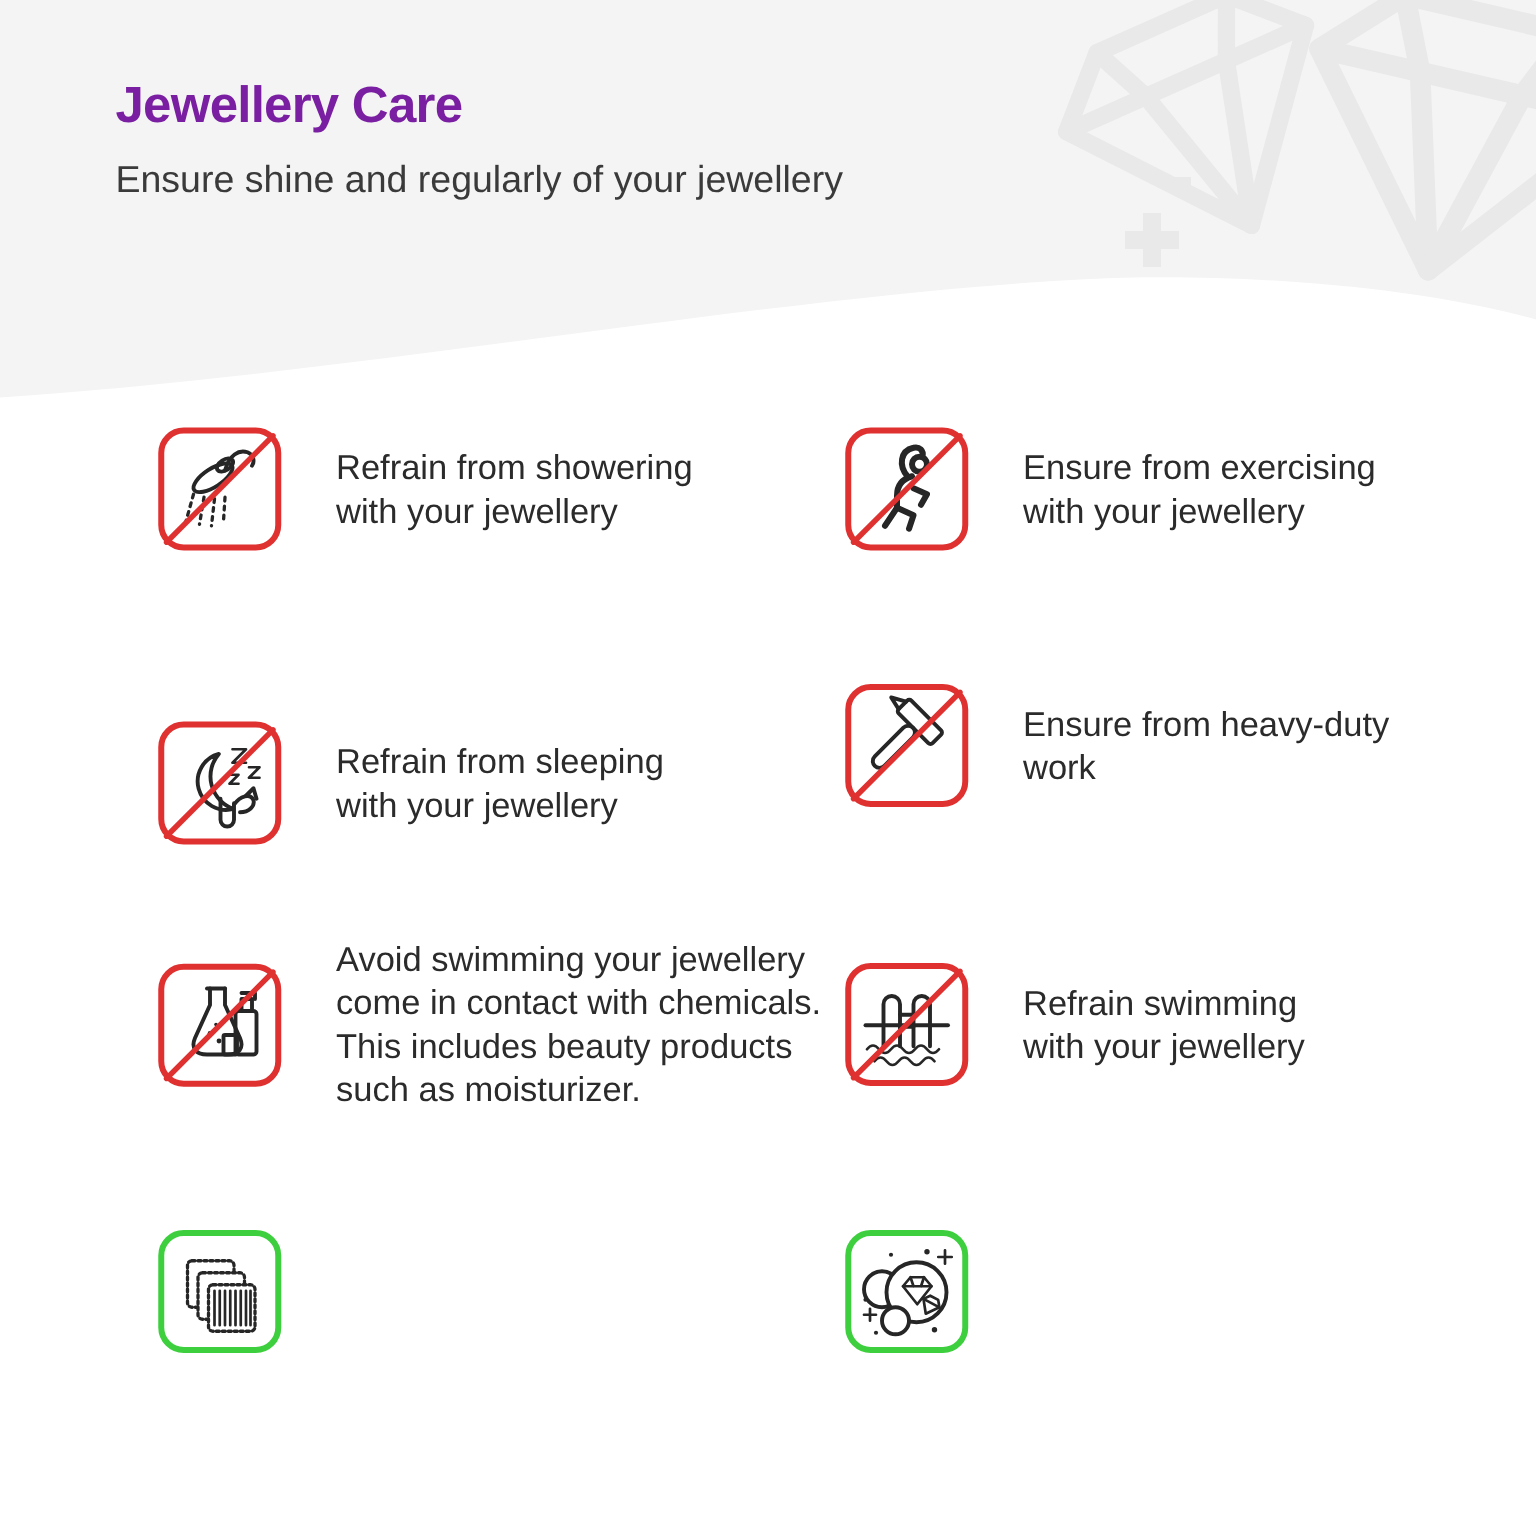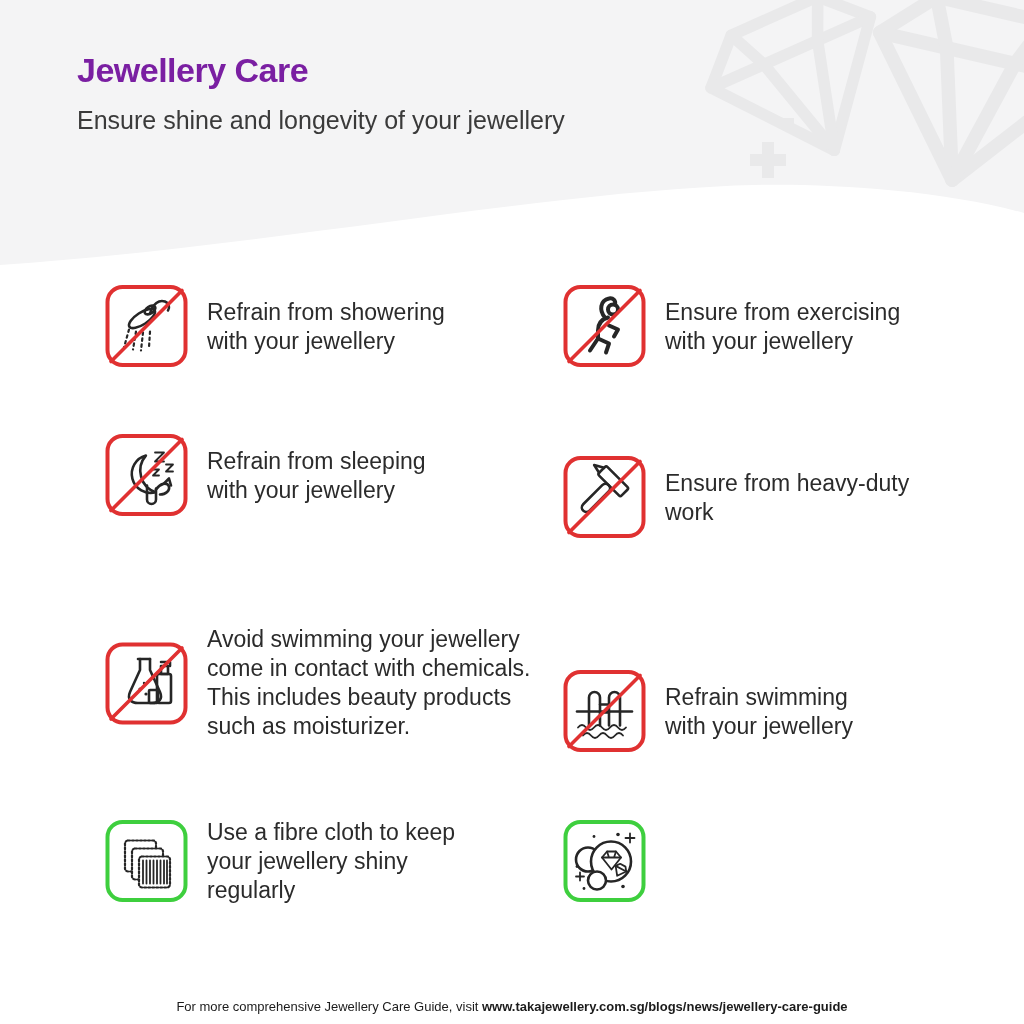--- a/index.html
+++ b/index.html
@@ -10,21 +10,21 @@
   html,body{margin:0;padding:0;background:#fff;}
   .canvas{position:relative;width:1024px;height:1024px;background:#fff;overflow:hidden;
           font-family:"Liberation Sans", sans-serif;}
   .header-bg{position:absolute;top:0;left:0;}
   .hdr-shape{fill:var(--hdr);}
   .wm-line{fill:none;stroke:var(--wm);stroke-width:11;stroke-linejoin:round;stroke-linecap:round;}
   .wm-solid{fill:var(--wm);}
   .title-block{position:absolute;left:77px;top:52px;}
   .page-title{margin:0;font-size:34px;font-weight:bold;letter-spacing:-0.5px;color:var(--purple);line-height:1.1;}
   .page-subtitle{margin:16px 0 0 0;font-size:25px;font-weight:400;color:#3A3A3A;line-height:1.2;}
-  .care-item{position:absolute;display:flex;align-items:center;gap:19px;transform:translateY(-50%);}
+  .care-item{position:absolute;display:flex;align-items:center;gap:36px;transform:translateY(-50%);}
   .care-icon{flex:0 0 83px;display:block;}
   .icon-frame{fill:#fff;stroke-width:4;}
   .red .icon-frame{stroke:var(--red);}
   .green .icon-frame{stroke:var(--green);}
   .slash{stroke:var(--red);stroke-width:3.6;stroke-linecap:round;}
   .art{stroke:var(--ink);fill:none;stroke-width:2.6;stroke-linecap:round;stroke-linejoin:round;}
   .art-thick{stroke-width:4;}
   .thin{stroke-width:1.8;}
   .dashed{stroke-dasharray:2.5,3.5;stroke-width:2.2;}
   .dashed2{stroke-dasharray:2,2;stroke-width:2.2;}
@@ -62,21 +62,21 @@
       <g>
         <rect class="wm-solid" x="783" y="118" width="11" height="11"></rect>
         <rect class="wm-solid" x="762" y="142" width="12" height="36"></rect>
         <rect class="wm-solid" x="750" y="154" width="36" height="12"></rect>
       </g>
     </g>
   </svg>
 
   <div class="title-block">
     <h1 class="page-title">Jewellery Care</h1>
-    <p class="page-subtitle">Ensure shine and longevity of your jewellery</p>
+    <p class="page-subtitle">Ensure shine and regularly of your jewellery</p>
   </div>
 
   <div class="care-item" style="left:105px;top:326px">
     <svg class="care-icon red" width="83" height="83" viewBox="0 0 83 83">
       <rect class="icon-frame" x="2.5" y="2.5" width="78" height="78" rx="15"></rect>
       <g class="art">
         <path d="M45,29 C48,19 54,15 60,17 C64,18.5 65,23 63,26"></path>
         <ellipse cx="37" cy="34" rx="15" ry="6" transform="rotate(-33 37 34)"></ellipse>
         <ellipse cx="45" cy="25.5" rx="6" ry="3.5" transform="rotate(-33 45 25.5)"></ellipse>
         <path class="dashed" d="M24,45 L19,63"></path>
@@ -99,21 +99,21 @@
         <path d="M35,54 L46,59 L43,68"></path>
         <path d="M42,33 C36,26 37,16 46,14 C50,13 53,16 52,20"></path>
         <path d="M46,41 L55,45 L51,52"></path>
       </g>
       <line class="slash" x1="6" y1="77" x2="77" y2="6"></line>
     </svg>
     <p class="item-text">Ensure from exercising
 with your jewellery</p>
   </div>
 
-  <div class="care-item" style="left:105px;top:475px">
+  <div class="care-item" style="left:105px;top:522px">
     <svg class="care-icon red" width="83" height="83" viewBox="0 0 83 83">
       <rect class="icon-frame" x="2.5" y="2.5" width="78" height="78" rx="15"></rect>
       <g class="art">
         <path d="M46,23 A19,19 0 1 0 46,61 A23,23 0 0 1 46,23 Z" transform="rotate(-15 40 42)"></path>
         <g class="thin">
           <path d="M50,19 h9 l-9,9 h9"></path>
           <path d="M61,31 h7 l-7,7 h7"></path>
           <path d="M48,36 h6 l-6,6 h6"></path>
         </g>
         <path d="M42,52 V66 A4.5,4.5 0 0 0 51,66 V55"></path>
@@ -155,21 +155,21 @@
         <circle class="dot" cx="39" cy="41" r="1.2"></circle>
       </g>
       <line class="slash" x1="6" y1="77" x2="77" y2="6"></line>
     </svg>
     <p class="item-text">Avoid swimming your jewellery
 come in contact with chemicals.
 This includes beauty products
 such as moisturizer.</p>
   </div>
 
-  <div class="care-item" style="left:563px;top:711px">
+  <div class="care-item" style="left:563px;top:683px">
     <svg class="care-icon red" width="83" height="83" viewBox="0 0 83 83">
       <rect class="icon-frame" x="2.5" y="2.5" width="78" height="78" rx="15"></rect>
       <g class="art">
         <path d="M14,42 H69"></path>
         <path d="M26,56 V28 A5.5,5.5 0 0 1 37,28 V56"></path>
         <path d="M46,56 V28 A5.5,5.5 0 0 1 57,28 V56"></path>
         <path d="M37,35 H46 M37,43 H46"></path>
         <path class="thin" d="M15,58 q4,-5 8,0 t8,0 t8,0 t8,0 t8,0 t8,0"></path>
         <path class="thin" d="M20,66 q4,-5 8,0 t8,0 t8,0 t8,0 t8,0"></path>
       </g>
@@ -184,23 +184,20 @@
       <rect class="icon-frame" x="2.5" y="2.5" width="78" height="78" rx="15"></rect>
       <g class="art">
         <rect class="dashed2 fillw" x="20" y="21" width="31" height="31" rx="3"></rect>
         <rect class="dashed2 fillw" x="27" y="29" width="31" height="31" rx="3"></rect>
         <rect class="dashed2 fillw" x="34" y="37" width="31" height="31" rx="3"></rect>
         <g class="thin">
           <path d="M38,41 V64 M41.5,41 V64 M45,41 V64 M48.5,41 V64 M52,41 V64 M55.5,41 V64 M59,41 V64 M62,41 V64"></path>
         </g>
       </g>
     </svg>
-    <p class="item-text">Use a fibre cloth to keep
-your jewellery shiny
-regularly</p>
   </div>
 
   <div class="care-item" style="left:563px;top:861px">
     <svg class="care-icon green" width="83" height="83" viewBox="0 0 83 83">
       <rect class="icon-frame" x="2.5" y="2.5" width="78" height="78" rx="15"></rect>
       <g class="art">
         <circle cx="25" cy="40" r="12"></circle>
         <circle class="fillw" cx="48" cy="42" r="20"></circle>
         <g class="thin">
           <path d="M39,38 l5,-6 h9 l5,6 -9.5,12 z"></path>
@@ -215,15 +212,14 @@
         <path class="thin" d="M17,61 v-8 M13,57 h8"></path>
         <circle class="dot" cx="60" cy="67" r="1.8"></circle>
         <circle class="dot" cx="14" cy="47" r="1.4"></circle>
         <circle class="dot" cx="31" cy="17" r="1.4"></circle>
         <circle class="dot" cx="55" cy="15" r="1.8"></circle>
         <circle class="dot" cx="21" cy="69" r="1.4"></circle>
       </g>
     </svg>
   </div>
 
-  <div class="footer-note"><span>For more comprehensive Jewellery Care Guide, visit </span><span class="footer-link">www.takajewellery.com.sg/blogs/news/jewellery-care-guide</span></div>
 
 </div>
 
 </body></html>

